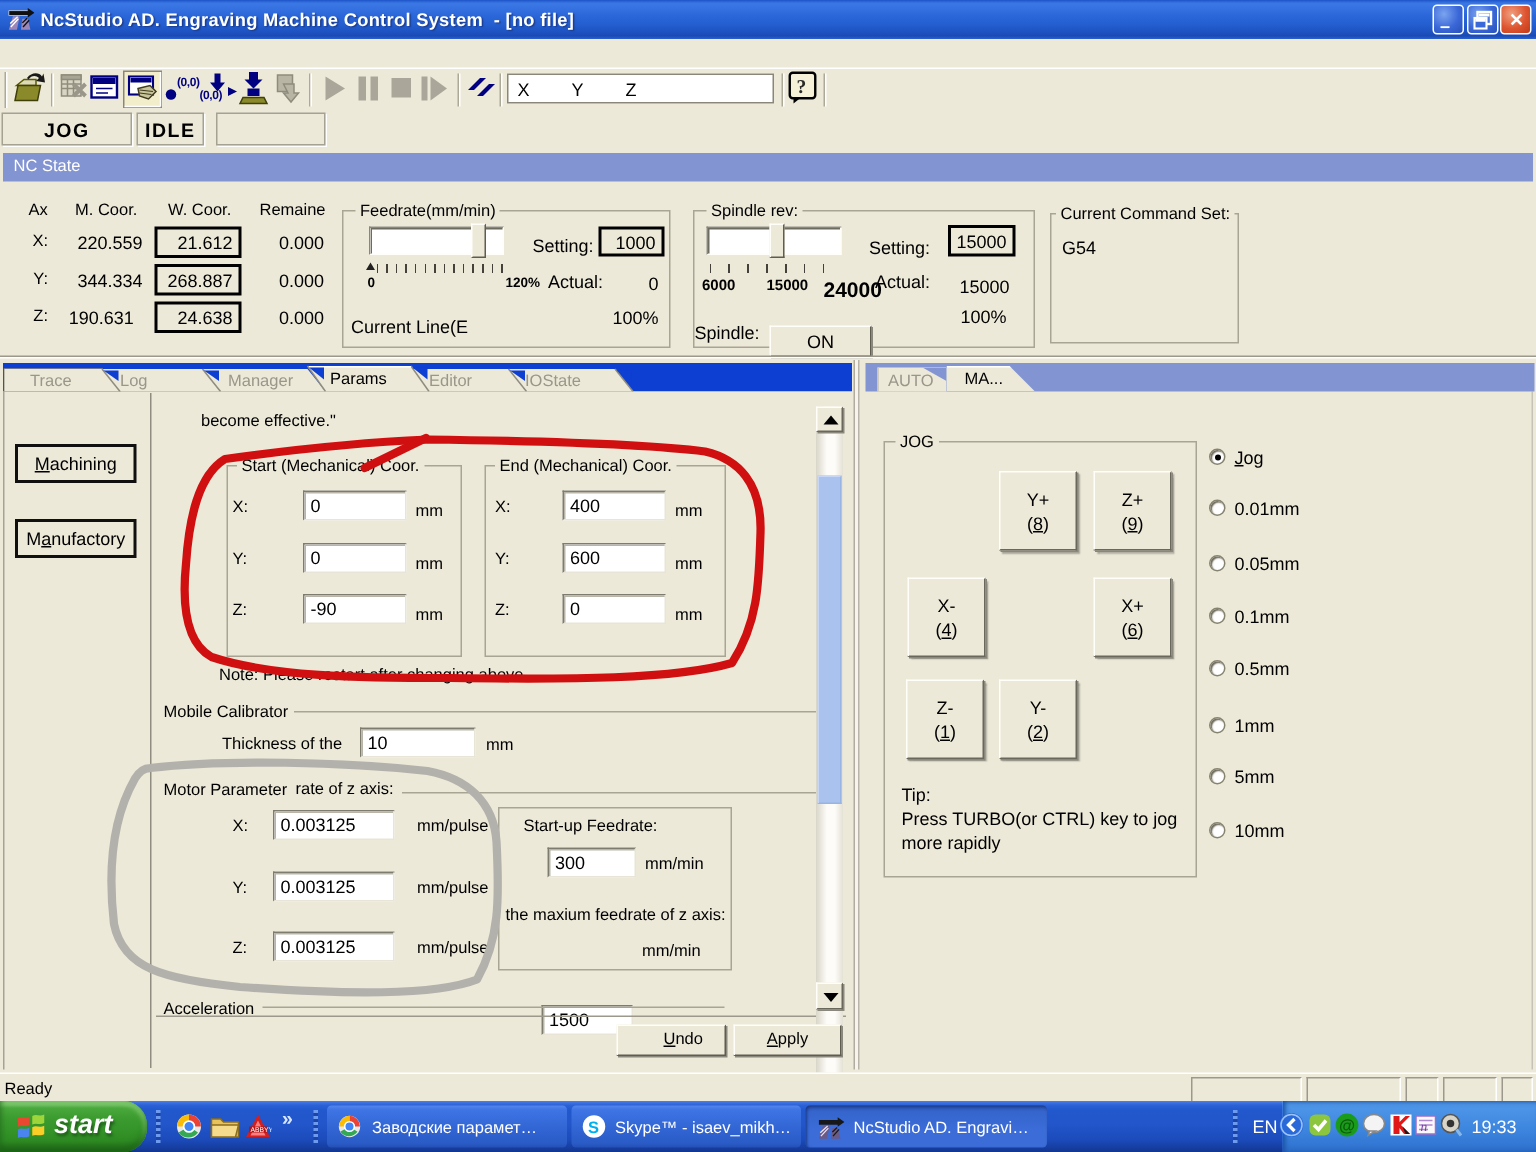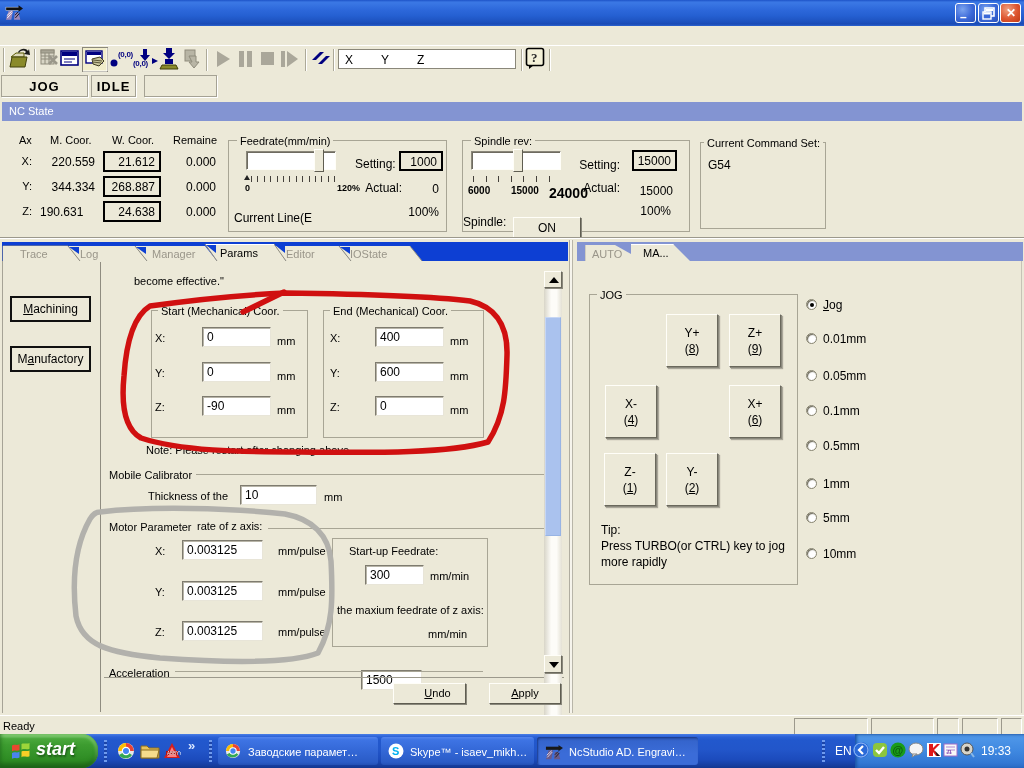--- a/index.html
+++ b/index.html
@@ -72,20 +72,21 @@
   <div class="abs" id="appicon" style="left:5px;top:4px;width:18px;height:18px;">
     <svg width="18" height="18" viewBox="0 0 20 19">
       <rect x="1" y="3" width="15" height="3.5" fill="#101010" stroke="#e8e8e8" stroke-width="0.5"></rect>
       <path d="M15 1 L20 4.5 L15 8 Z" fill="#101010"></path>
       <path d="M4 7 L9 7 L7 17 L1 17 Z" fill="#9a86b8"></path>
       <path d="M2.5 15 L8 9 M2 12.5 L7.5 7.5" stroke="#fff" stroke-width="1"></path>
       <path d="M11 9 L15 9 L17 17 L10 17 Z" fill="#9a86b8"></path>
       <path d="M11.5 15 L16 10 M11 12 L14.5 8.5" stroke="#101010" stroke-width="1"></path>
     </svg>
   </div>
+  <div class="abs" id="titletext">NcStudio AD. Engraving Machine Control System&nbsp; - [no file]</div>
   <div class="abs winbtn blue" style="left:955px;">
       <span class="winglyph" style="left:4px;top:6px;font-size:12px;">–</span>
     </div>
   <div class="abs winbtn blue" style="left:978px;"><svg width="19" height="18" viewBox="0 0 19 18">
         <rect x="6" y="4" width="9" height="8" fill="none" stroke="#fff" stroke-width="1.6"></rect>
         <rect x="7" y="5" width="7" height="2" fill="#fff"></rect>
         <rect x="4" y="8" width="8" height="7" fill="#3b68d8" stroke="#fff" stroke-width="1.4"></rect>
         <rect x="4.5" y="8.5" width="7" height="2" fill="#fff"></rect>
       </svg></div>
   <div class="abs winbtn red" style="left:1000px;">
@@ -207,21 +208,21 @@
 
     <div class="abs" style="left:19px;top:13px;">Ax</div>
     <div class="abs" style="left:50px;top:13px;">M. Coor.</div>
     <div class="abs" style="left:112px;top:13px;">W. Coor.</div>
     <div class="abs" style="left:173px;top:13px;">Remaine</div>
     <div class="abs" style="left:18px;top:34px;width:14px;text-align:right;">X:</div>
     <div class="abs" style="left:18px;top:59px;width:14px;text-align:right;">Y:</div>
     <div class="abs" style="left:18px;top:84px;width:14px;text-align:right;">Z:</div>
     <div class="abs" style="left:40px;top:34px;width:55px;text-align:right;font-size:12px;">220.559</div>
     <div class="abs" style="left:40px;top:59px;width:55px;text-align:right;font-size:12px;">344.334</div>
-    <div class="abs" style="left:40px;top:84px;width:55px;text-align:left;font-size:12px;">190.631</div>
+    <div class="abs" style="left:40px;top:84px;width:55px;text-align:center;font-size:12px;">190.631</div>
     <div class="blackbox" style="left:103px;top:30px;width:58px;height:21px;padding:2px 4px 0 0;">21.612</div>
     <div class="blackbox" style="left:103px;top:55px;width:58px;height:21px;padding:2px 4px 0 0;">268.887</div>
     <div class="blackbox" style="left:103px;top:80px;width:58px;height:21px;padding:2px 4px 0 0;">24.638</div>
     <div class="abs" style="left:170px;top:34px;width:46px;text-align:right;font-size:12px;">0.000</div>
     <div class="abs" style="left:170px;top:59px;width:46px;text-align:right;font-size:12px;">0.000</div>
     <div class="abs" style="left:170px;top:84px;width:46px;text-align:right;font-size:12px;">0.000</div>
 
     <div class="group" style="left:228px;top:19px;width:219px;height:92px;">
       <div class="glabel" style="left:8px;">Feedrate(mm/min)</div>
 
@@ -368,21 +369,21 @@
 
     <div class="abs" style="left:544px;top:31px;width:18px;height:642px;background:linear-gradient(90deg,#d8d5c8 0%,#fdfcf8 40%,#fdfcf8 70%,#e4e1d4 100%);"></div>
     <div class="sbbtn" style="left:544px;top:31px;width:18px;height:17px;">
         <div style="position:absolute;left:4px;top:5px;width:0;height:0;border-left:5px solid transparent;border-right:5px solid transparent;border-bottom:6px solid #000;"></div>
       </div>
     <div class="abs" style="left:545px;top:77px;width:16px;height:219px;background:#aac2ee;border:1px solid #98b4e4;border-top-color:#c6d6f4;border-left-color:#c6d6f4;"></div>
     <div class="sbbtn" style="left:544px;top:415px;width:18px;height:18px;">
         <div style="position:absolute;left:4px;top:6px;width:0;height:0;border-left:5px solid transparent;border-right:5px solid transparent;border-top:6px solid #000;"></div>
       </div>
 
-    <div class="btn" style="left:393px;top:443px;width:73px;height:21px;line-height:19px;padding-left:16px;"><span class="u">U</span>ndo</div>
+    <div class="btn" style="left:411px;top:443px;width:73px;height:21px;line-height:19px;padding-left:16px;"><span class="u">U</span>ndo</div>
     <div class="btn" style="left:489px;top:443px;width:72px;height:21px;line-height:19px;"><span class="u">A</span>pply</div>
   </div>
 
   <div class="abs" style="left:569px;top:240px;width:1px;height:473px;background:#b0ada0;"></div>
   <div class="abs" style="left:570px;top:240px;width:2px;height:473px;background:#f6f4ec;"></div>
 
   <div id="rightpanel" class="abs" style="left:572px;top:240px;width:452px;height:473px;border-left:1px solid #b8b5a8;">
 
     <div class="abs" style="left:4px;top:2px;width:446px;height:19px;background:#8394d2;"></div>
     <div class="abs" style="left:12px;top:5px;width:46px;height:16px;background:#ece9d8;border-left:1px solid #d0cdc0;"></div>

